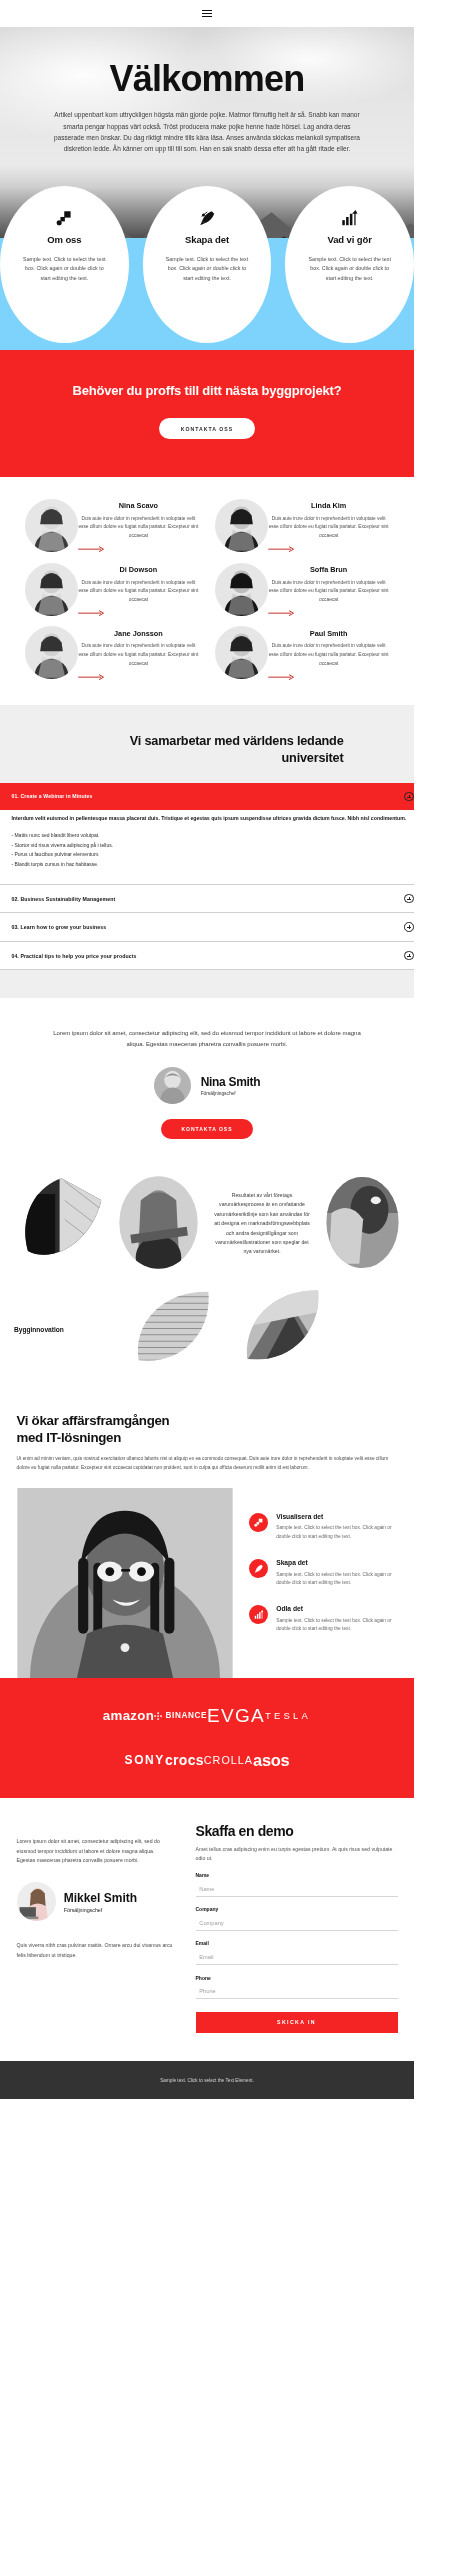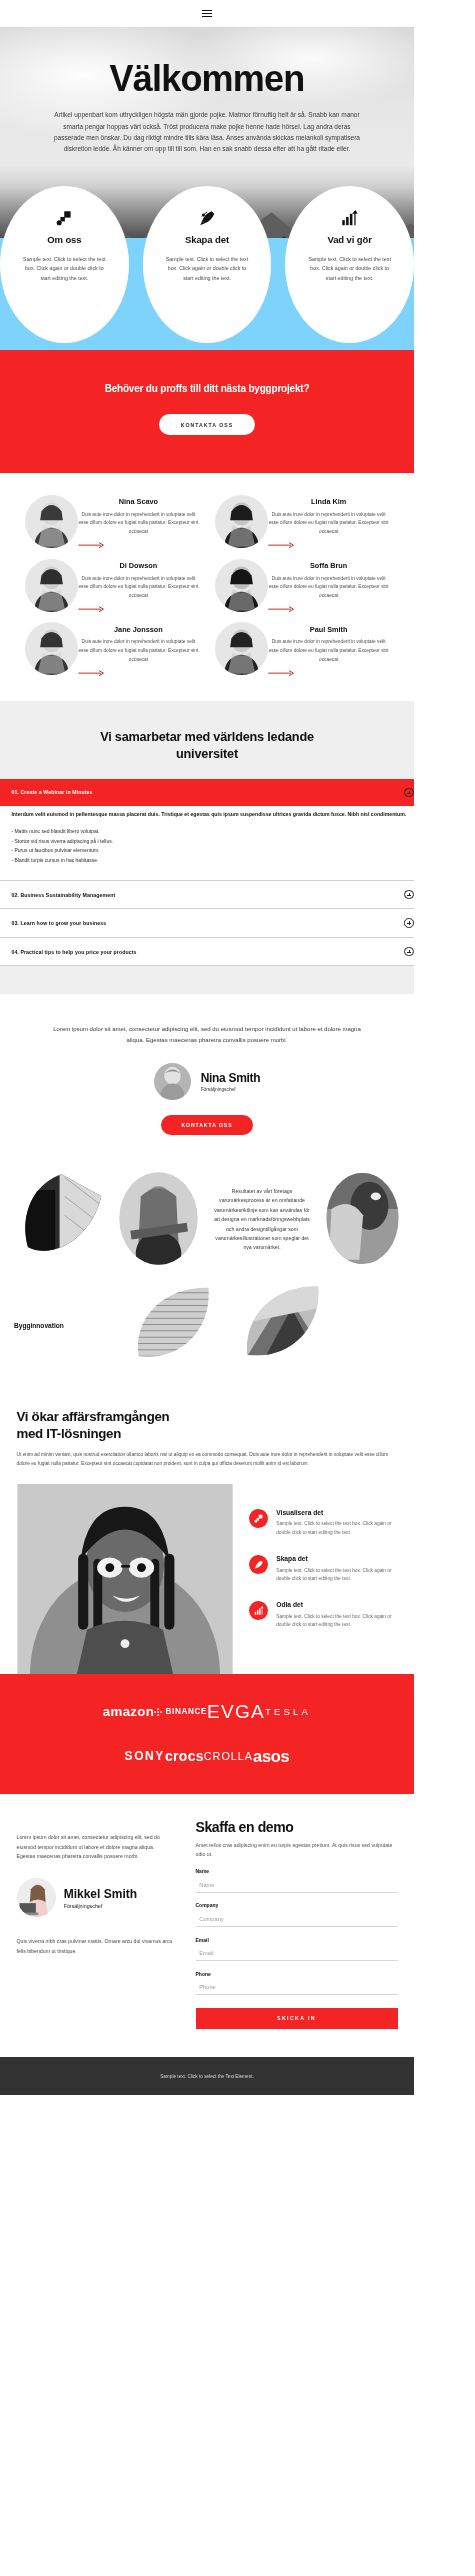--- a/index.html
+++ b/index.html
@@ -40,40 +40,40 @@
   .card {
     width:135px; height:157px; background:#fff; border-radius:50%;
     display:flex; flex-direction:column; align-items:center; padding:21.6px 21.6px 0; text-align:center;
   }
   .card-icon { height:21.6px; display:flex; align-items:center; justify-content:center; color:#111; }
   .card-title { font-size:9.5px; font-weight:700; margin-top:5px; color:#111; letter-spacing:-0.1px; }
   .card-text { font-size:5.3px; line-height:1.75; color:#4b4b4b; margin-top:10px; }
 
   
   .cta { background:#f42424; padding:32px 0 38px; text-align:center; }
-  .cta h2 { color:#fff; font-size:10px; font-weight:700; line-height:1.32; max-width:304px; margin:0 auto; letter-spacing:-0.2px; }
+  .cta h2 { color:#fff; font-size:13px; font-weight:700; line-height:1.32; max-width:304px; margin:0 auto; letter-spacing:-0.2px; }
   .btn-white {
     display:inline-block; margin-top:19px; background:#fff; color:#2f2f2f;
     border:none; border-radius:25px; padding:7.6px 21.6px;
     font-size:5.2px; letter-spacing:1px; font-weight:600; cursor:pointer;
     font-family:"Liberation Sans", sans-serif;
   }
 
   
   .team { background:#fff; padding:21.6px 25px 25px; display:grid; grid-template-columns:1fr 1fr; gap:10px 16.5px; }
   .member { display:flex; align-items:flex-start; }
   .avatar { width:53px; height:53px; border-radius:50%; flex:0 0 53px; overflow:hidden; }
   .member-body { flex:1; text-align:center; padding-top:2.5px; }
   .member-name { font-size:7.3px; font-weight:700; color:#111; }
   .member-text { font-size:4.8px; line-height:1.8; color:#4f4f4f; margin-top:4.4px; }
   .arrow { margin-top:5.7px; display:block; }
 
   
   .acc-sec { background:#efefef; padding:28px 0 28px; }
-  .acc-head { text-align:center; font-size:12.7px; font-weight:700; line-height:1.3; max-width:273px; margin:0 auto 16.5px; color:#111; letter-spacing:-0.2px; }
+  .acc-head { text-align:right; font-size:12.7px; font-weight:700; line-height:1.3; max-width:273px; margin:0 auto 16.5px; color:#111; letter-spacing:-0.2px; }
   .acc-list { width:425px; margin:0 auto; }
   .acc-item { background:#fff; border-bottom:0.6px solid #cfcfcf; }
   .acc-item.open .acc-bar { background:#f42424; }
   .acc-bar { display:flex; align-items:center; justify-content:space-between; padding:9px 11.4px; cursor:pointer; }
   .acc-label { font-size:5.2px; font-weight:700; color:#111; letter-spacing:0.1px; }
   .acc-item.open .acc-label { color:#fff; }
   .plus { width:9.5px; height:9.5px; border:0.7px solid #222; border-radius:50%; position:relative; flex:0 0 9.5px; }
   .plus:before,.plus:after { content:""; position:absolute; background:#222; }
   .plus:before { left:1.9px; right:1.9px; top:4px; height:0.7px; }
   .plus:after { top:1.9px; bottom:1.9px; left:4px; width:0.7px; }

